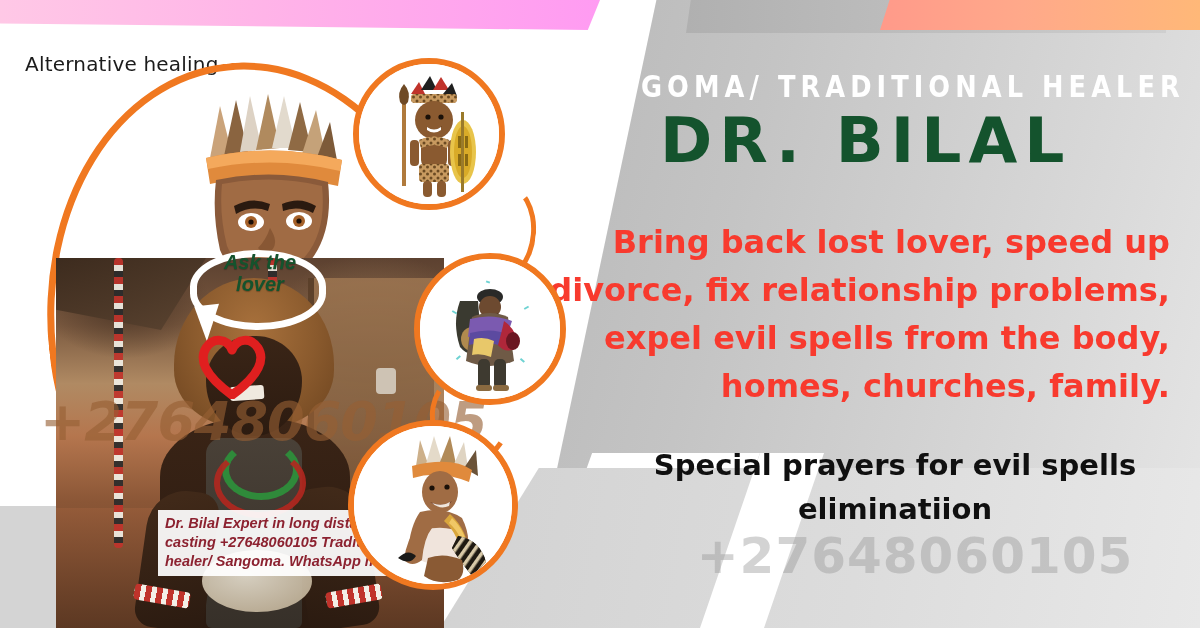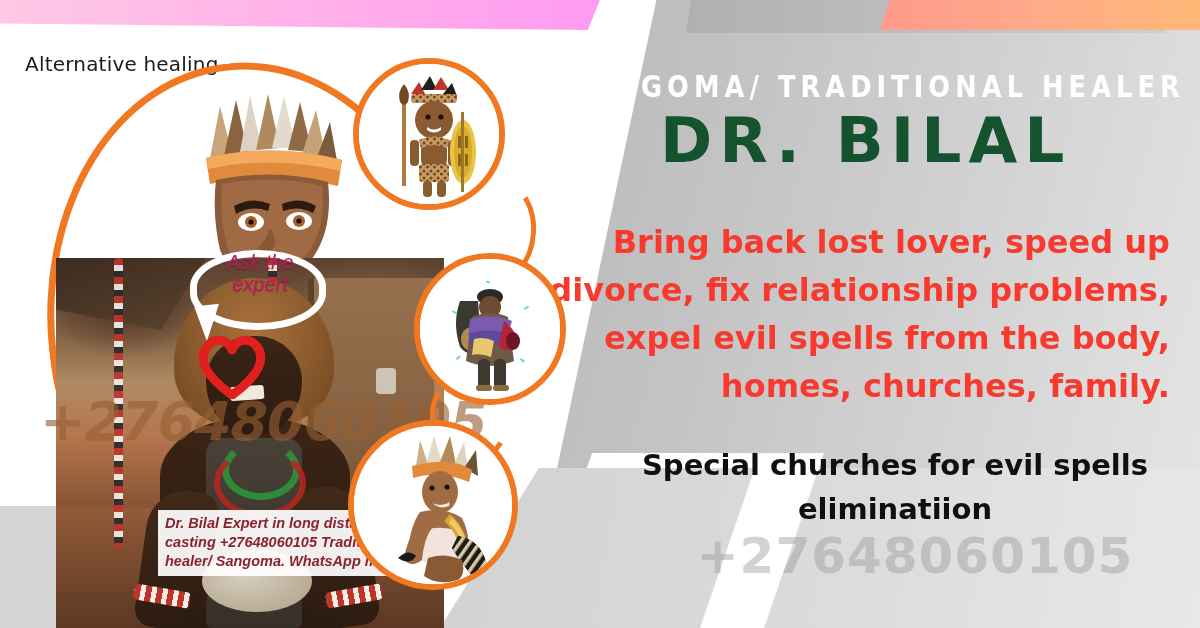--- a/index.html
+++ b/index.html
@@ -176,21 +176,21 @@
     border:7px solid #ffffff;border-radius:50%/46%;
     background:transparent;z-index:6;
   }
   .bubble-tail{
     position:absolute;left:196px;top:305px;width:0;height:0;
     border-left:9px solid transparent;border-right:16px solid transparent;
     border-top:36px solid #ffffff;z-index:5;transform:rotate(-6deg);
   }
   .bubble-text{
     position:absolute;left:202px;top:251px;width:116px;
-    z-index:7;color:#be185d;font-style:italic;font-weight:normal;
+    z-index:7;color:#14532d;font-style:italic;font-weight:bold;
     font-size:20px;line-height:22px;text-align:center;
     text-shadow:0 1px 1px rgba(0,0,0,.25);
   }
 
   
   .heart{
     position:absolute;left:196px;top:331px;width:72px;height:68px;z-index:6;
   }
   .heart svg{width:100%;height:100%;display:block;}
 
@@ -363,21 +363,21 @@
     <div class="neck-red"></div>
     <div class="wrist-band w1"></div>
     <div class="wrist-band w2"></div>
     <div class="hands-bundle"></div>
   </div>
 
   <div class="bubble-tail"></div>
   <div class="bubble"></div>
   <div class="bubble-text">
     <div>Ask the</div>
-    <div>expert</div>
+    <div>lover</div>
   </div>
 
   <div class="heart">
     <svg viewBox="0 0 72 68" xmlns="http://www.w3.org/2000/svg">
       <path d="M36 64 C8 44 3 28 10 17 C17 6 31 7 36 19 C41 7 55 6 62 17 C69 28 64 44 36 64 Z" fill="none" stroke="#e01f1f" stroke-width="9" stroke-linejoin="round"></path>
     </svg>
   </div>
 
   <div class="photo-phone">+27648060105</div>
 
@@ -515,16 +515,16 @@
           <rect width="8" height="8" fill="#1f1a12"></rect>
           <rect width="3.5" height="8" fill="#d8c9a8"></rect>
         </pattern>
       </defs>
     </svg>
   </div>
 
   <div class="r-eyebrow">SANGOMA/ TRADITIONAL HEALER</div>
   <div class="r-name">DR. BILAL</div>
   <div class="r-red">Bring back lost lover, speed up divorce, fix relationship problems, expel evil spells from the body, homes, churches, family.</div>
-  <div class="r-black">Special churches for  evil spells eliminatiion</div>
+  <div class="r-black">Special prayers for  evil spells eliminatiion</div>
   <div class="r-phone">+27648060105</div>
 
 </div>
 
 </body></html>

